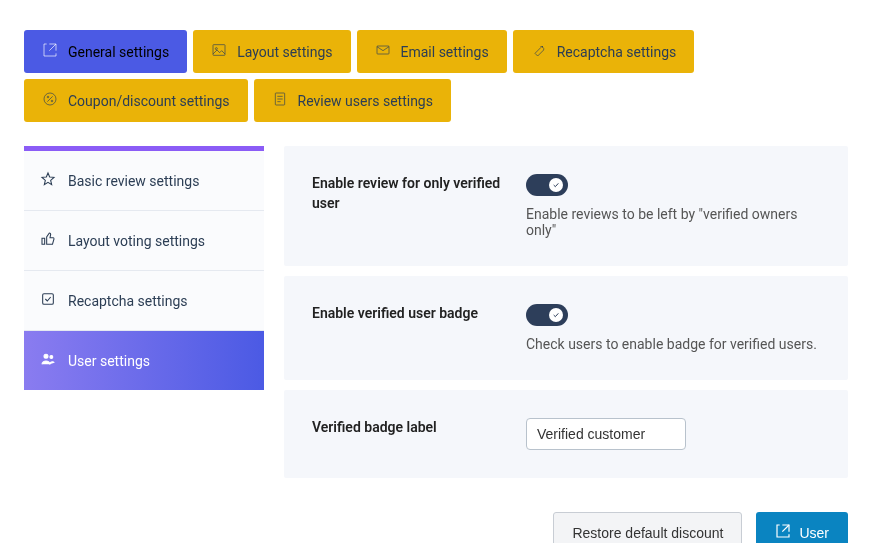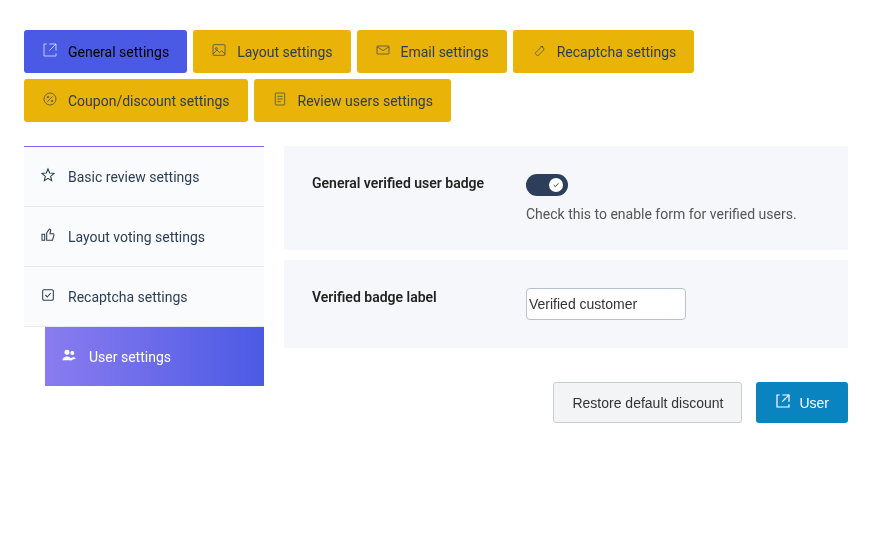--- a/index.html
+++ b/index.html
@@ -30,39 +30,38 @@
   }
   .tab svg { width: 16px; height: 16px; }
   .tab.active svg { stroke: #fff; fill: none; }
   .tab:not(.active) svg { stroke: #2c3e55; fill: none; }
 
   
   .main { display: flex; gap: 20px; margin-top: 24px; align-items: flex-start; }
   .sidebar {
     width: 240px;
     flex-shrink: 0;
-    border-top: 1px solid #8b5cf6;
+    border-top: 5px solid #8b5cf6;
   }
   .side-item {
     display: flex;
     align-items: center;
     gap: 12px;
     padding: 20px 16px;
     font-size: 14px;
     color: #2c3e55;
     border-bottom: 1px solid #e5e9f0;
     cursor: pointer;
     background: #fafbfd;
   }
   .side-item svg { width: 16px; height: 16px; stroke: #2c3e55; fill: none; stroke-width: 1.6; }
   .side-item.active {
     background: linear-gradient(90deg, #8a7cf0 0%, #4b5ae4 100%);
     color: #fff;
     border-bottom: none;
-    margin-left: 21px;
   }
   .side-item.active svg { stroke: #fff; fill: #fff; }
 
   .content { flex: 1; display: flex; flex-direction: column; gap: 10px; }
   .panel {
     background: #f5f7fb;
     padding: 28px 28px;
     display: flex;
     gap: 24px;
     border-radius: 2px;
@@ -87,21 +86,21 @@
     width: 14px; height: 14px; border-radius: 50%; background: #fff;
     position: absolute; top: 4px; right: 5px;
     display:flex;align-items:center;justify-content:center;
   }
   .toggle .knob svg{ width:8px;height:8px;stroke:#2d3e5a;stroke-width:3;fill:none; }
 
   
   .text-input {
     border: 1px solid #b8c2cc;
     border-radius: 4px;
-    padding: 7px 2px;
+    padding: 7px 10px;
     font-size: 14px;
     width: 160px;
     color: #333;
     background:#fff;
   }
 
   
   .footer {
     display: flex; justify-content: flex-end; gap: 14px; margin-top: 24px;
   }
@@ -232,32 +231,45 @@
             <path d="M14.5 20c.4-2.4 2-3.8 4-3.8 1.2 0 2.3.5 3 1.3"></path>
           </svg>
       </span>
       <span>User settings</span>
     </div>
 
   </div>
 
   <div class="content">
 
-
     <div class="panel">
-      <div class="panel-label">General verified user badge</div>
+      <div class="panel-label">Enable review for only verified user</div>
       <div class="panel-body">
         <div class="toggle">
           <div class="knob">
               <svg viewBox="0 0 24 24">
                 <polyline points="5 12 10 17 19 7"></polyline>
               </svg>
             </div>
         </div>
-        <div class="help">Check this to enable form for verified users.</div>
+        <div class="help">Enable reviews to be left by "verified owners only"</div>
+      </div>
+    </div>
+
+    <div class="panel">
+      <div class="panel-label">Enable verified user badge</div>
+      <div class="panel-body">
+        <div class="toggle">
+          <div class="knob">
+              <svg viewBox="0 0 24 24">
+                <polyline points="5 12 10 17 19 7"></polyline>
+              </svg>
+            </div>
+        </div>
+        <div class="help">Check users to enable badge for verified users.</div>
       </div>
     </div>
 
     <div class="panel">
       <div class="panel-label">Verified badge label</div>
       <div class="panel-body">
         <input type="text" class="text-input" value="Verified customer" style="">
       </div>
     </div>
 

